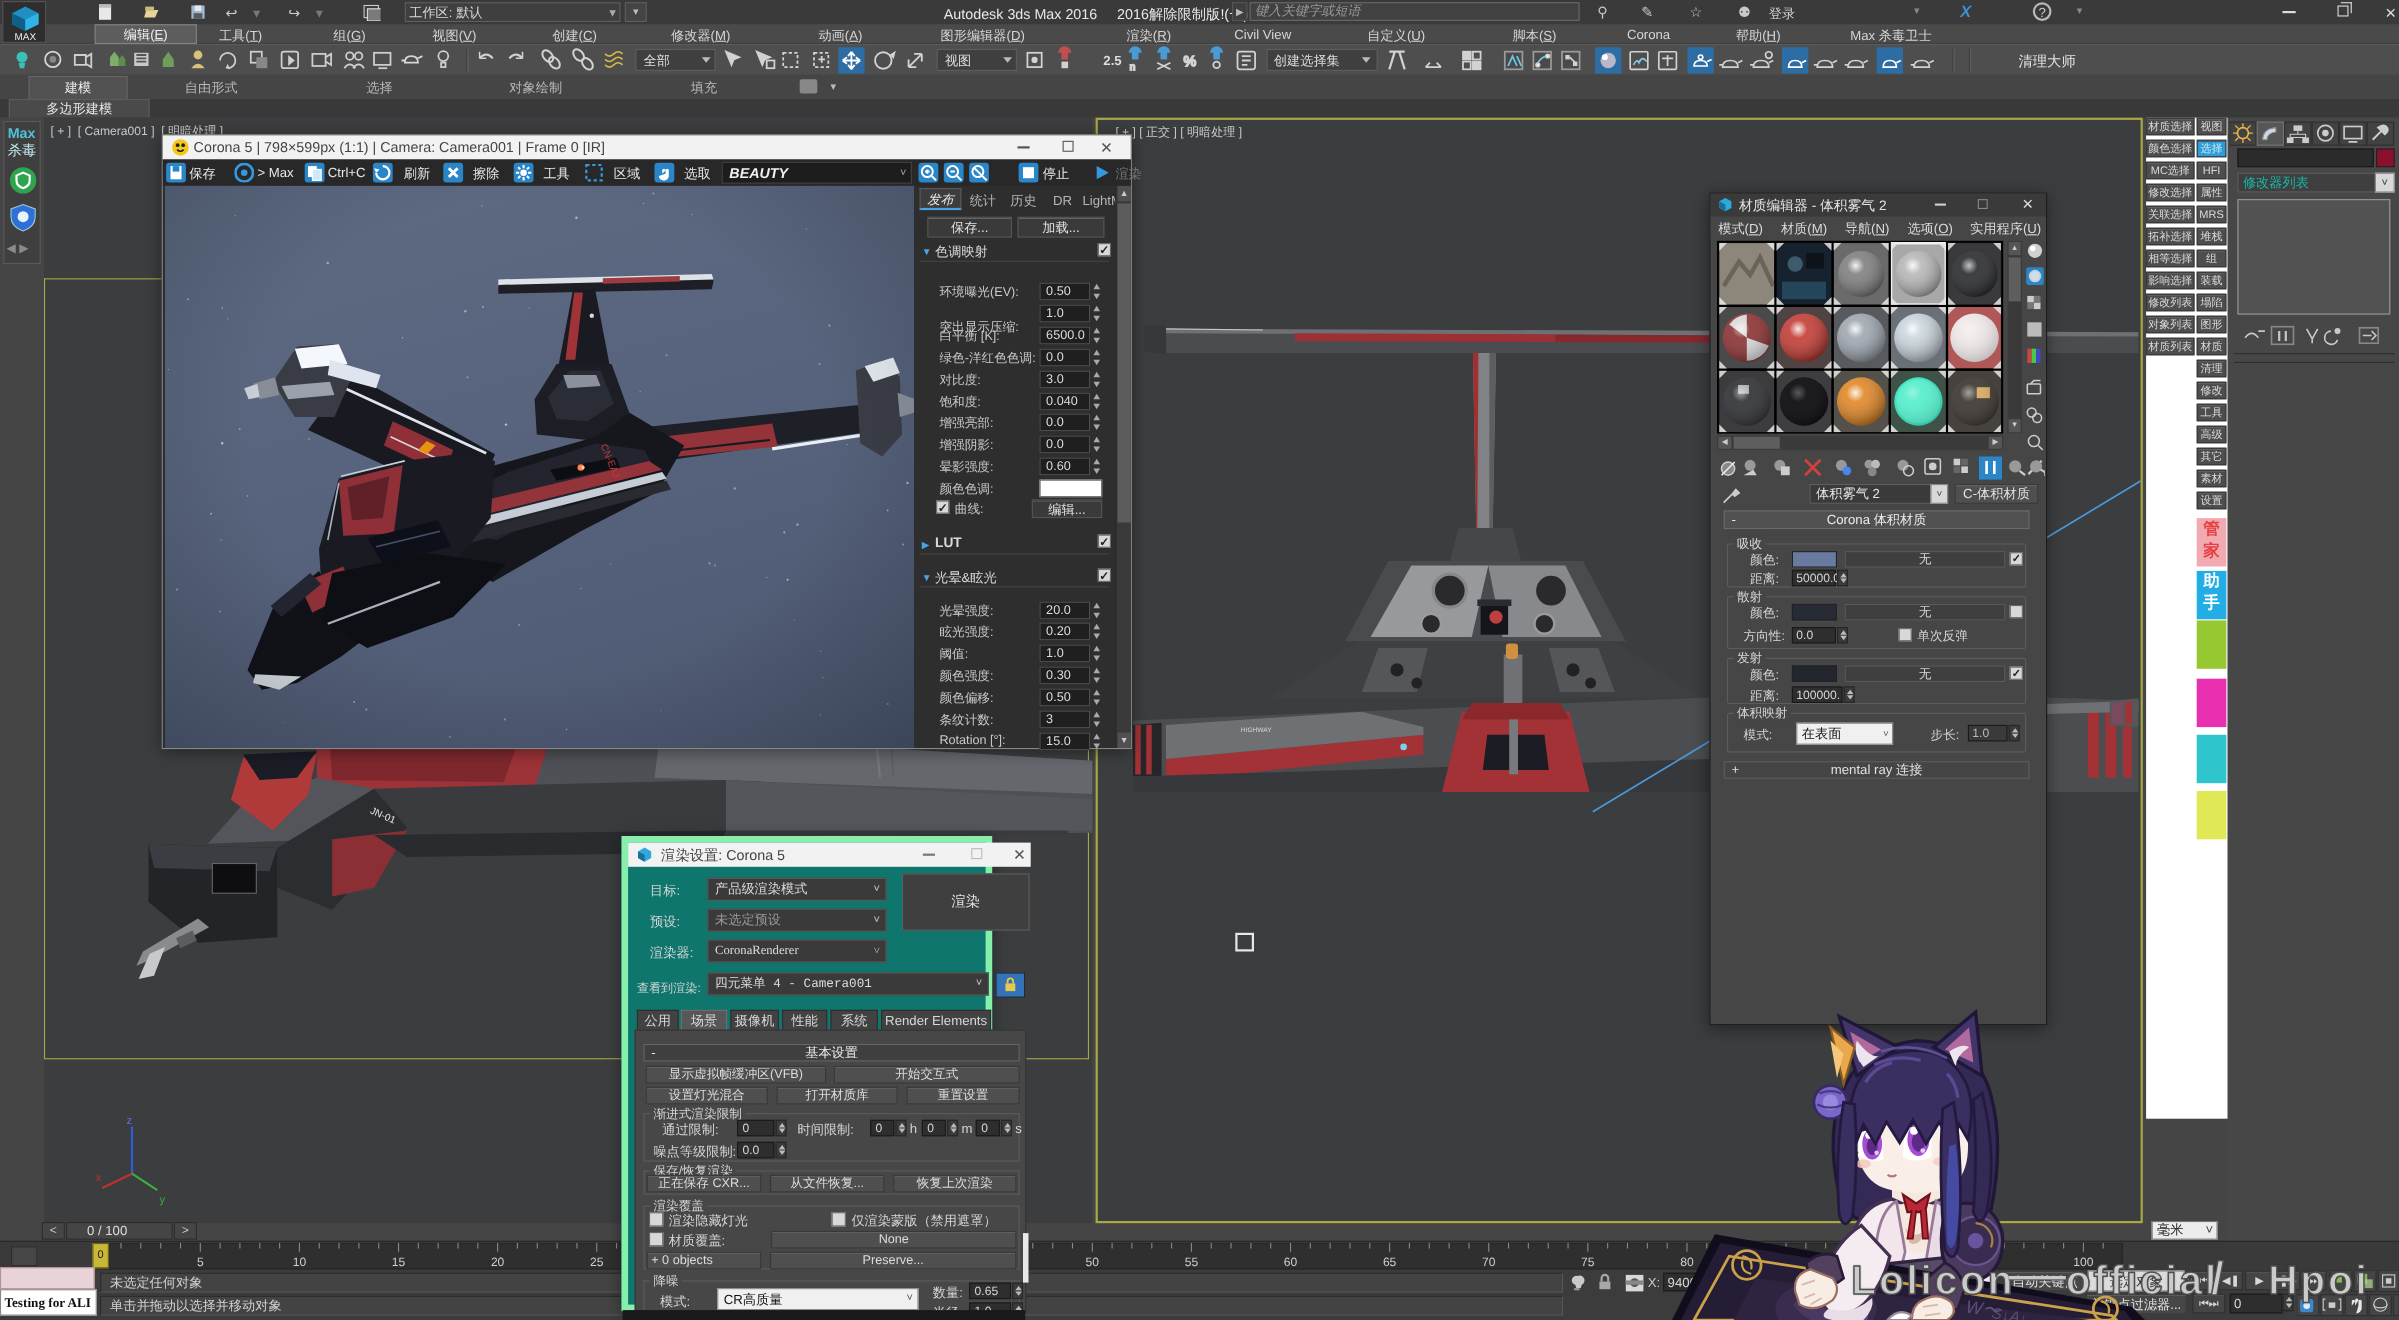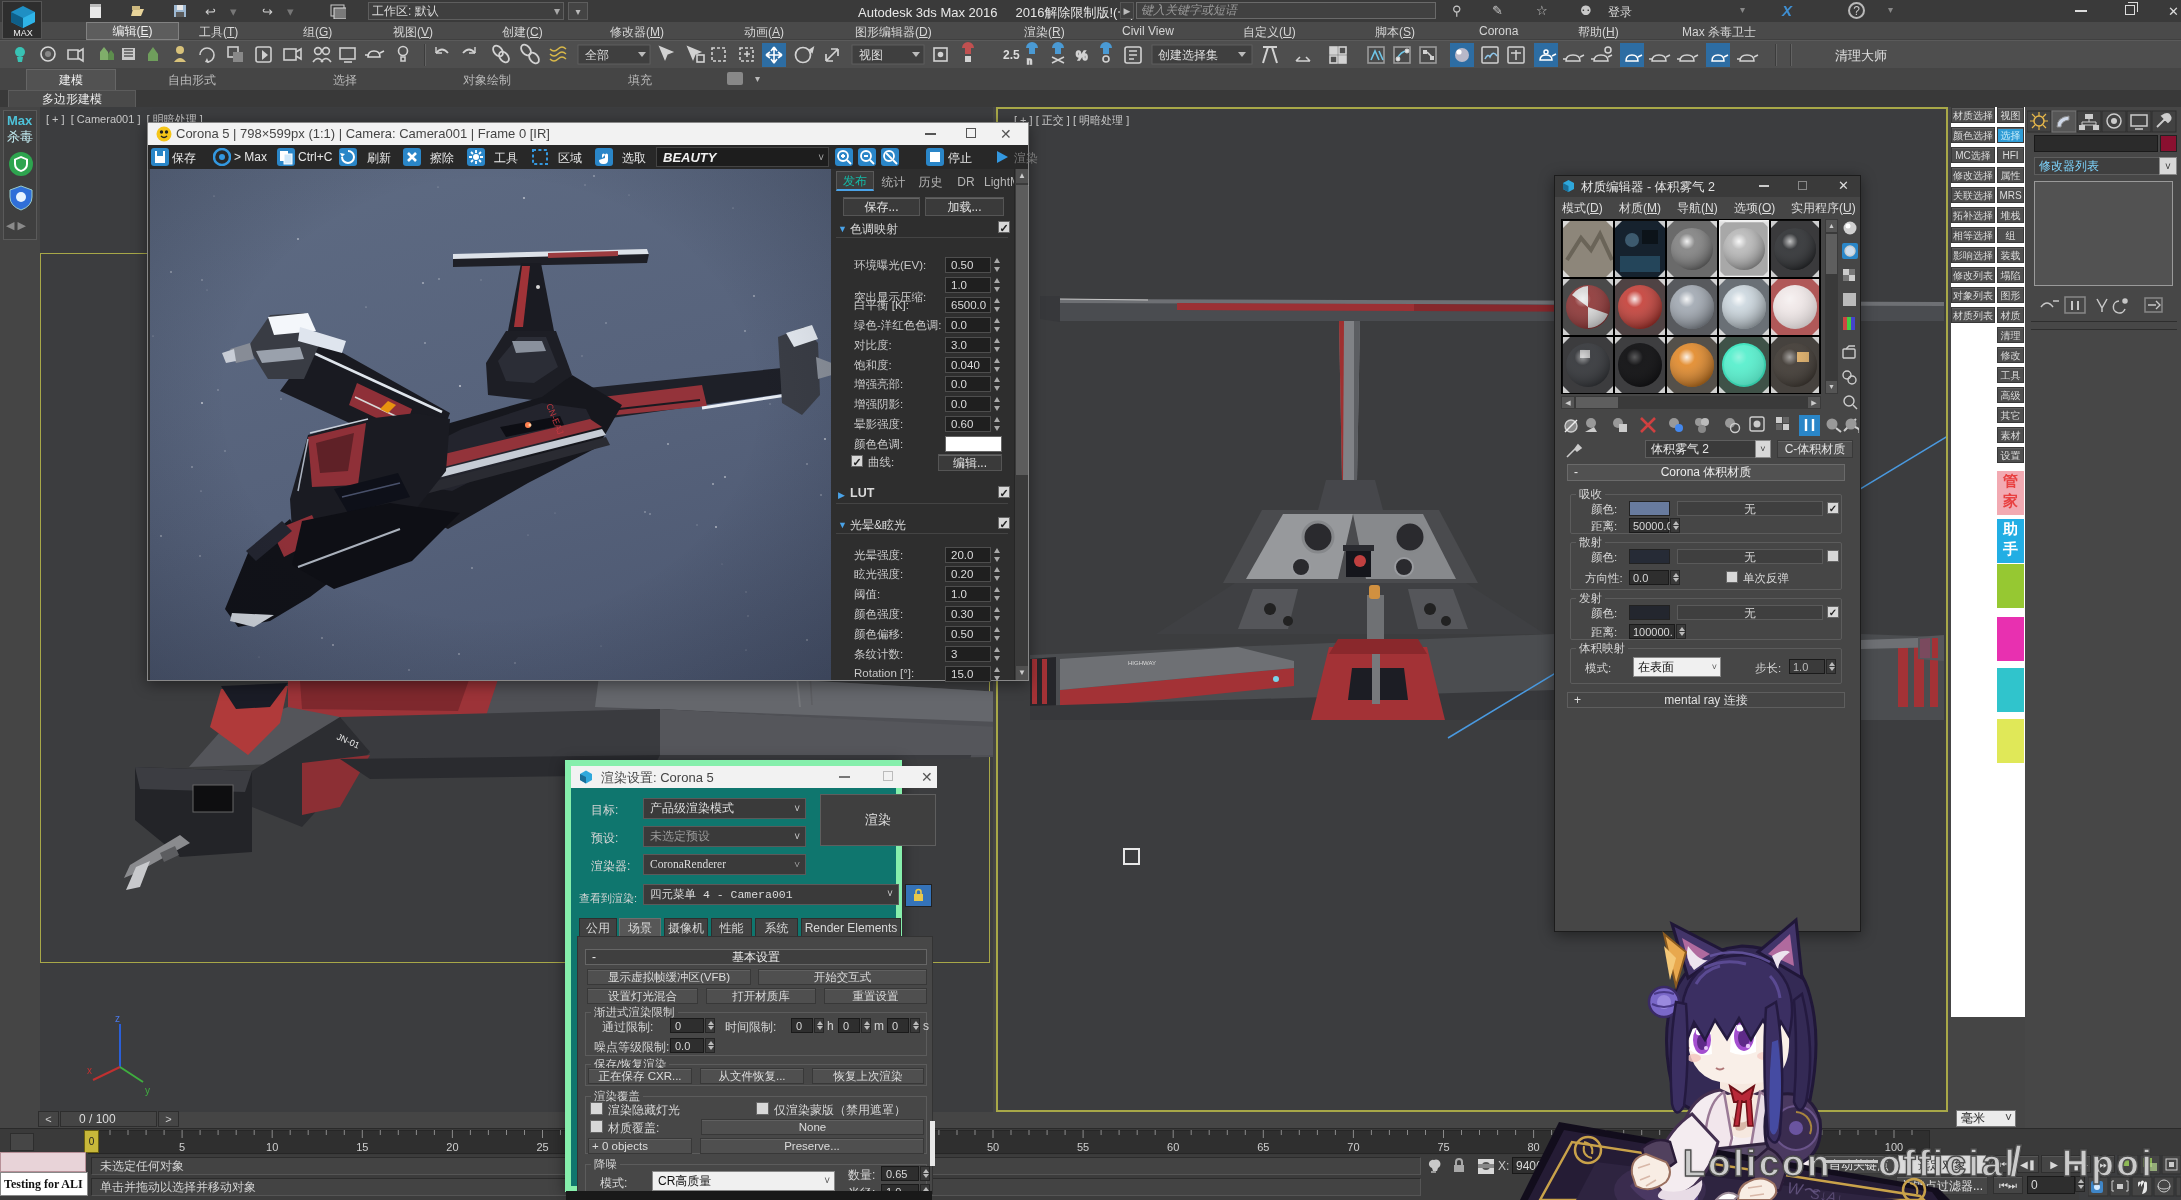--- a/index.html
+++ b/index.html
@@ -404,21 +404,21 @@
         <rect x="104" y="6" width="16" height="11" fill="none" stroke="#ccc" stroke-width="1.5"></rect>
         <path d="M108 20 h8" stroke="#ccc" stroke-width="1.5"></path>
       </g>
   <g>
         <rect x="125" y="2" width="24" height="21" fill="#424242" stroke="#2e2e2e"></rect>
         <path d="M130 18 l8 -8 M138 10 l-3 -3 q6 -4 8 0 q2 3 -2 6 z" stroke="#ccc" fill="#ccc" stroke-width="1.8"></path>
       </g>
  </svg>
  <div class="abs fld" style="left:9px;top:28px;width:124px;height:17px;background:#2b2b2b;"></div>
  <div class="abs" style="left:135px;top:28px;width:17px;height:17px;background:#8a1030;border:1px solid #222;"></div>
- <div class="abs" style="left:9px;top:50px;width:143px;height:18px;background:#3f3f3f;border:1px solid #5e5e5e;font-size:12px;color:#7dd3fc;line-height:16px;padding-left:4px;">修改器列表</div>
+ <div class="abs" style="left:9px;top:50px;width:143px;height:18px;background:#3f3f3f;border:1px solid #5e5e5e;font-size:12px;color:#14b8a6;line-height:16px;padding-left:4px;">修改器列表</div>
  <div class="abs" style="left:134px;top:50px;width:18px;height:18px;background:#d8d8d8;border:1px solid #888;color:#333;font-size:10px;text-align:center;line-height:17px;">˅</div>
  <div class="abs" style="left:9px;top:74px;width:139px;height:105px;background:#525252;border:1px solid #9a9a9a;"></div>
  <svg class="abs" style="left:12px;top:186px;" width="140" height="22">
   <g stroke="#c8c8c8" fill="none" stroke-width="1.5">
    <path d="M4 14 q6 -8 12 0 M16 8 h6"></path>
         <rect x="28" y="4" width="20" height="16" fill="none" stroke="#888"></rect>
         <path d="M35 8 v9 M41 8 v9" stroke-width="2"></path>
    <path d="M60 6 l5 9 5 -9 M65 15 v4"></path>
         <path d="M82 8 a6 6 0 1 0 6 8"></path>
         <circle cx="88" cy="8" r="2" fill="#c8c8c8"></circle>
@@ -867,21 +867,21 @@
   <div class="abs" style="left:0;top:0;width:681px;height:511px;background:radial-gradient(ellipse at 50% 45%, rgba(0,0,0,0) 55%, rgba(10,14,24,0.25) 100%);"></div>
  </div>
 
  <div class="abs" style="left:683px;top:46px;width:183px;height:511px;background:#2e2e2e;">
   <style>.vr{position:absolute;left:23px;font-size:11.5px;color:#c9c9c9;white-space:nowrap;}
   .vf{position:absolute;left:114px;width:46px;height:16px;background:#1f1f1f;border:1px solid #4e4e4e;color:#dcdcdc;font-size:11.5px;line-height:15px;padding-left:5px;}
   .vs{position:absolute;left:162px;width:9px;height:16px;}
   .vs:before{content:"";position:absolute;left:1px;top:1px;border-left:3.5px solid transparent;border-right:3.5px solid transparent;border-bottom:5px solid #aaa;}
   .vs:after{content:"";position:absolute;left:1px;bottom:1px;border-left:3.5px solid transparent;border-right:3.5px solid transparent;border-top:5px solid #aaa;}
   .vck{position:absolute;left:167px;width:12px;height:12px;background:#d8d8d8;border:1px solid #666;color:#222;font-size:11px;line-height:12px;text-align:center;font-weight:bold;}</style>
-  <div class="abs" style="left:5px;top:2px;width:38px;height:20px;background:#3d3d3d;border:1px solid #5a5a5a;border-bottom:2px solid #4aa3e8;color:#14b8a6;font-size:12px;text-align:center;line-height:18px;">发布</div>
+  <div class="abs" style="left:5px;top:2px;width:38px;height:20px;background:#3d3d3d;border:1px solid #5a5a5a;border-bottom:2px solid #4aa3e8;color:#e5e5e5;font-size:12px;text-align:center;line-height:18px;font-style:italic;">发布</div>
   <div class="abs" style="left:47px;top:4px;width:31px;height:18px;color:#b5b5b5;font-size:12px;text-align:center;line-height:18px;">统计</div>
   <div class="abs" style="left:83px;top:4px;width:33px;height:18px;color:#b5b5b5;font-size:12px;text-align:center;line-height:18px;">历史</div>
   <div class="abs" style="left:123px;top:4px;width:24px;height:18px;color:#b5b5b5;font-size:12px;text-align:center;line-height:18px;">DR</div>
   <div class="abs" style="left:153px;top:4px;width:28px;height:18px;color:#b5b5b5;font-size:12px;text-align:center;line-height:18px;">LightMix</div>
   <div class="abs b3" style="left:12px;top:28px;width:77px;height:19px;line-height:18px;background:#3a3a3a;border-color:#555;">保存...</div>
   <div class="abs b3" style="left:94px;top:28px;width:79px;height:19px;line-height:18px;background:#3a3a3a;border-color:#555;">加载...</div>
   <div class="abs" style="left:7px;top:55px;color:#4aa3e8;font-size:9px;">▼</div>
   <div class="abs" style="left:19px;top:52px;font-size:12px;color:#dadada;">色调映射</div>
   <div class="vck" style="top:52px;">✓</div>
   <div class="abs" style="left:5px;top:68px;width:172px;height:1px;background:#444;"></div>

